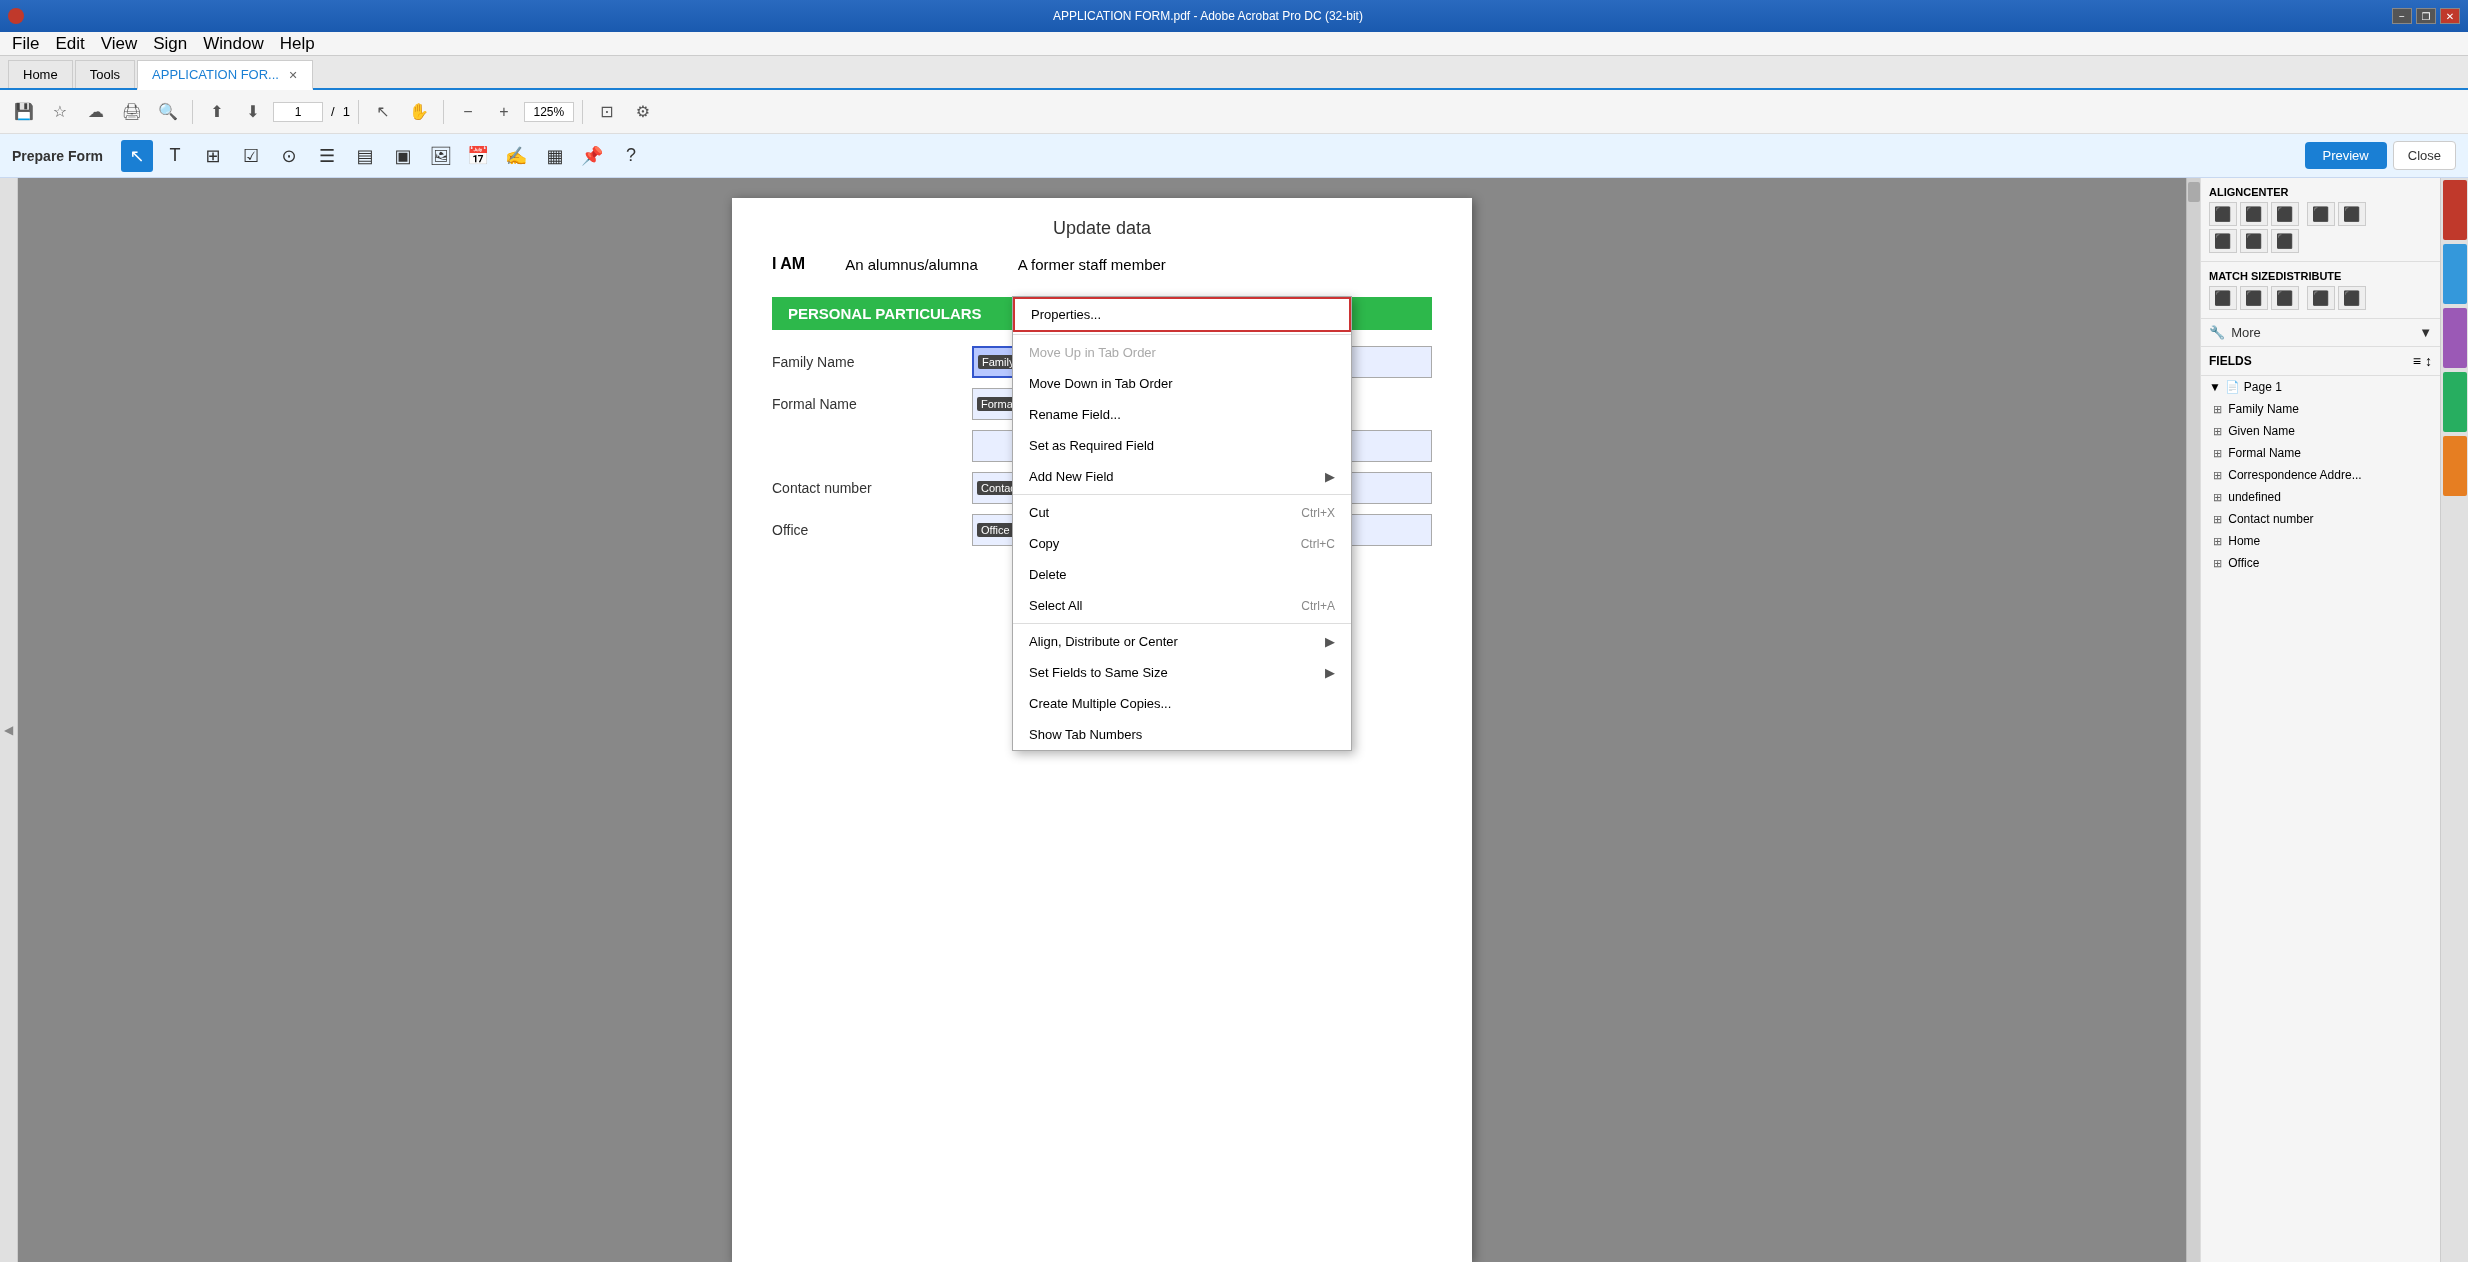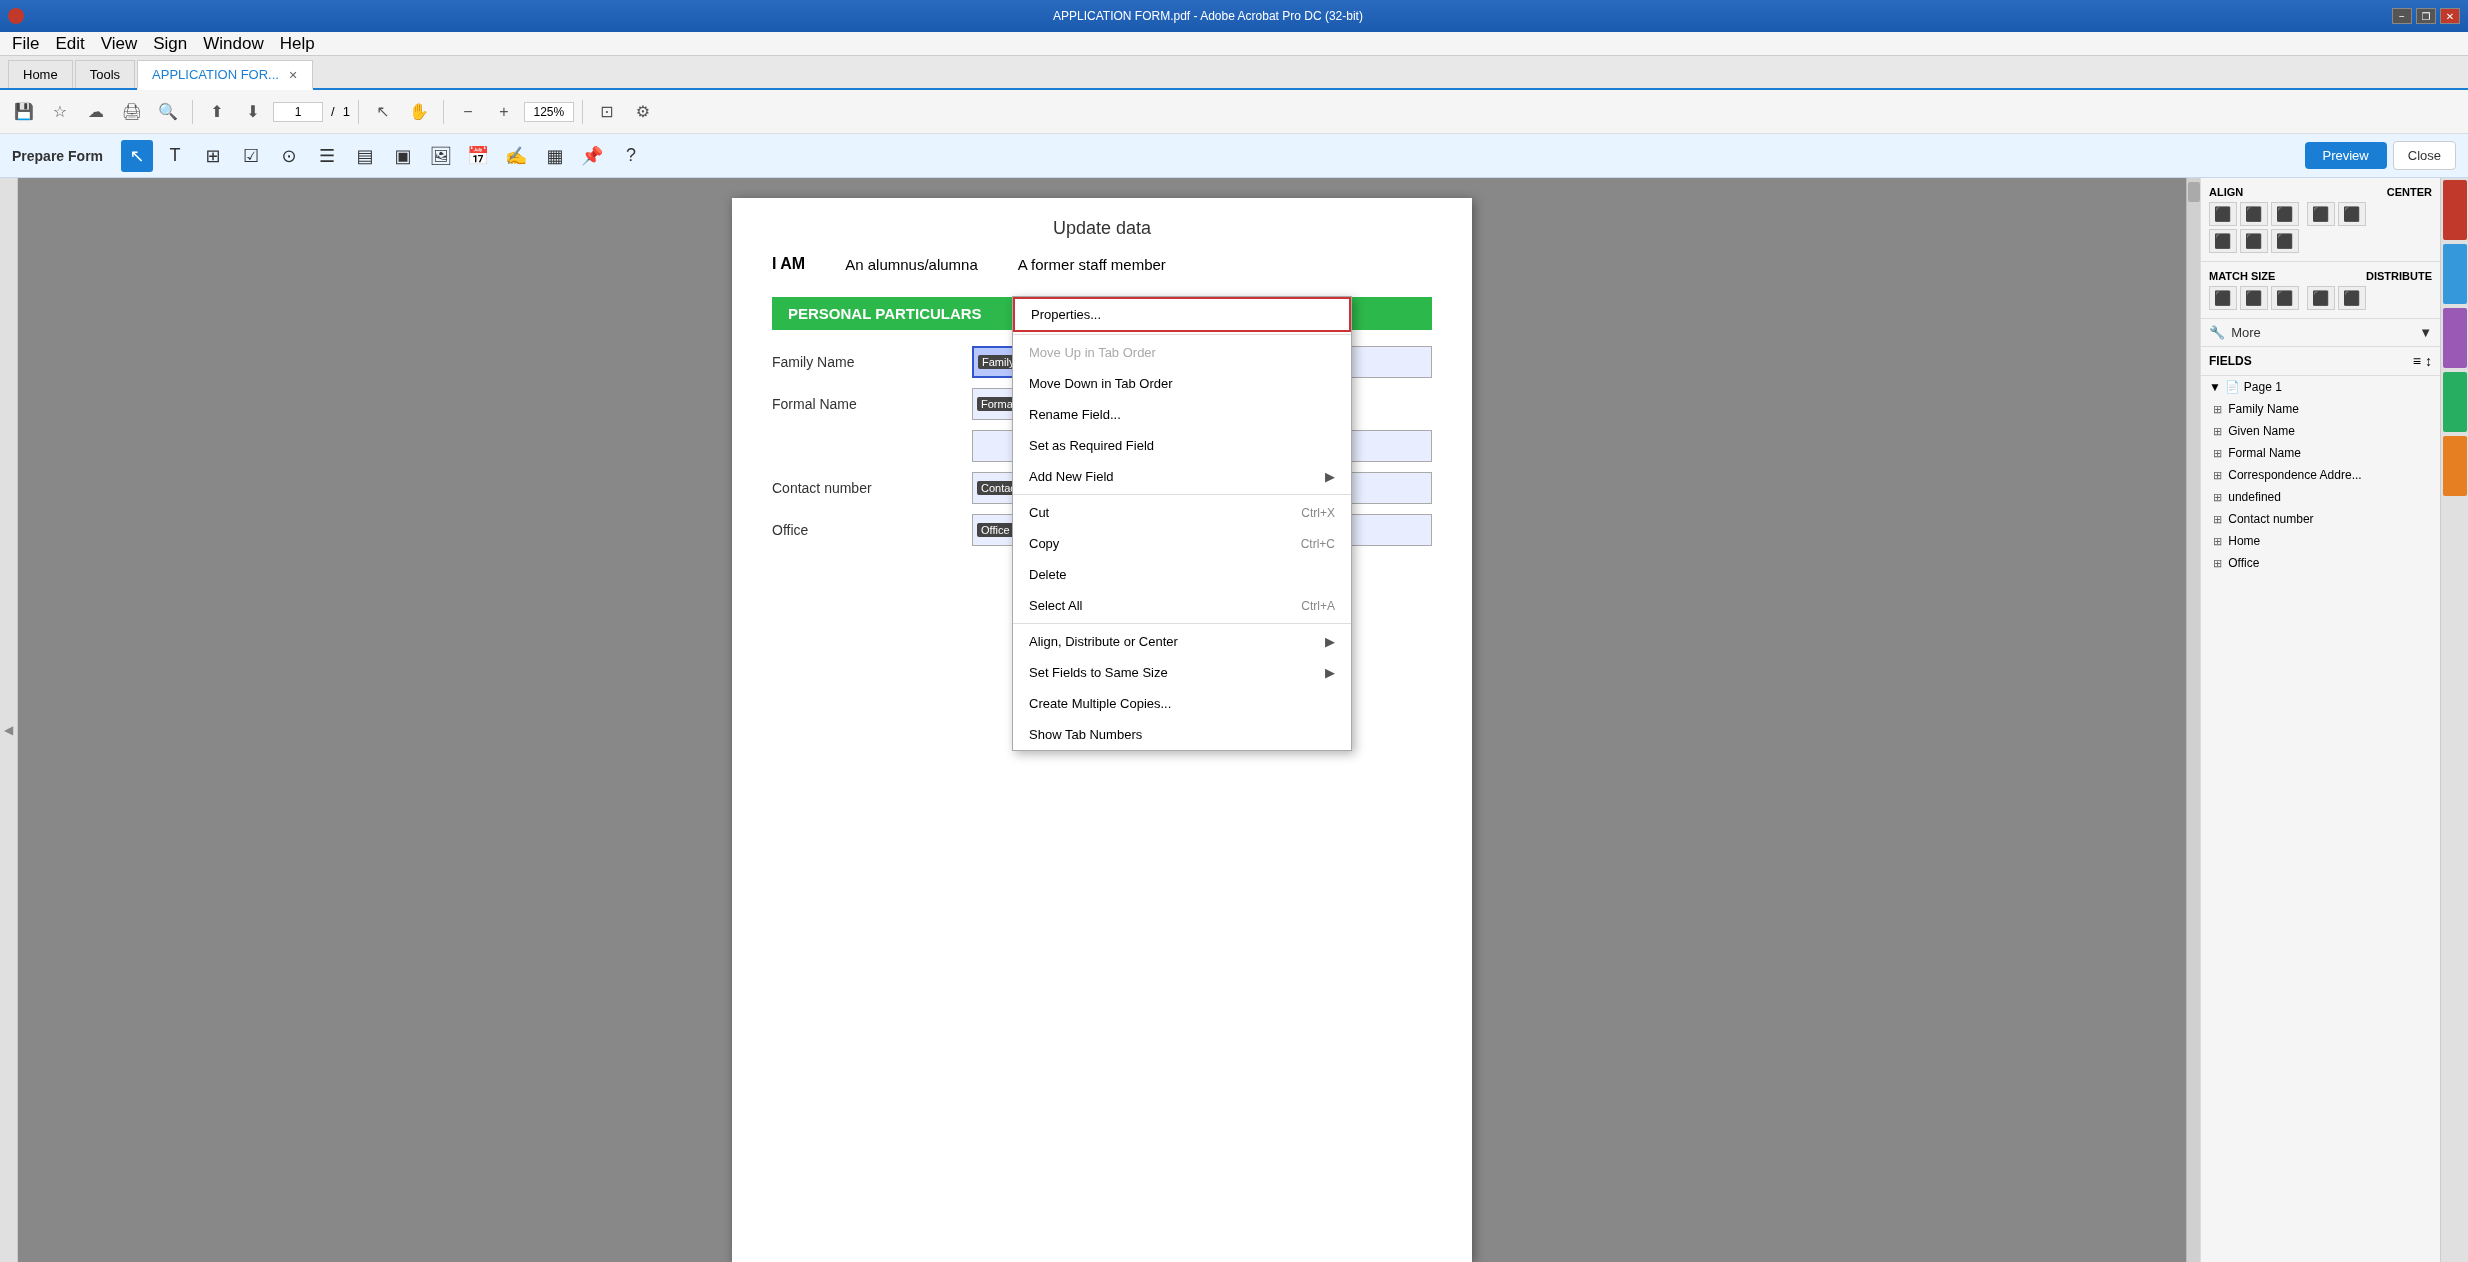--- a/index.html
+++ b/index.html
@@ -276,21 +276,21 @@
       width: 28px; height: 24px;
       border: 1px solid #ccc;
       background: #eee;
       cursor: pointer;
       display: flex; align-items: center; justify-content: center;
       font-size: 14px;
     }
 
     .section-row {
       display: flex;
-      justify-content: space-between;
+      justify-content: flex-start;
       margin-bottom: 4px;
     }
     .section-row-label { font-weight: bold; font-size: 11px; }
 
     .fields-header {
       display: flex;
       align-items: center;
       justify-content: space-between;
       padding: 6px 8px;
       border-bottom: 1px solid #ddd;

